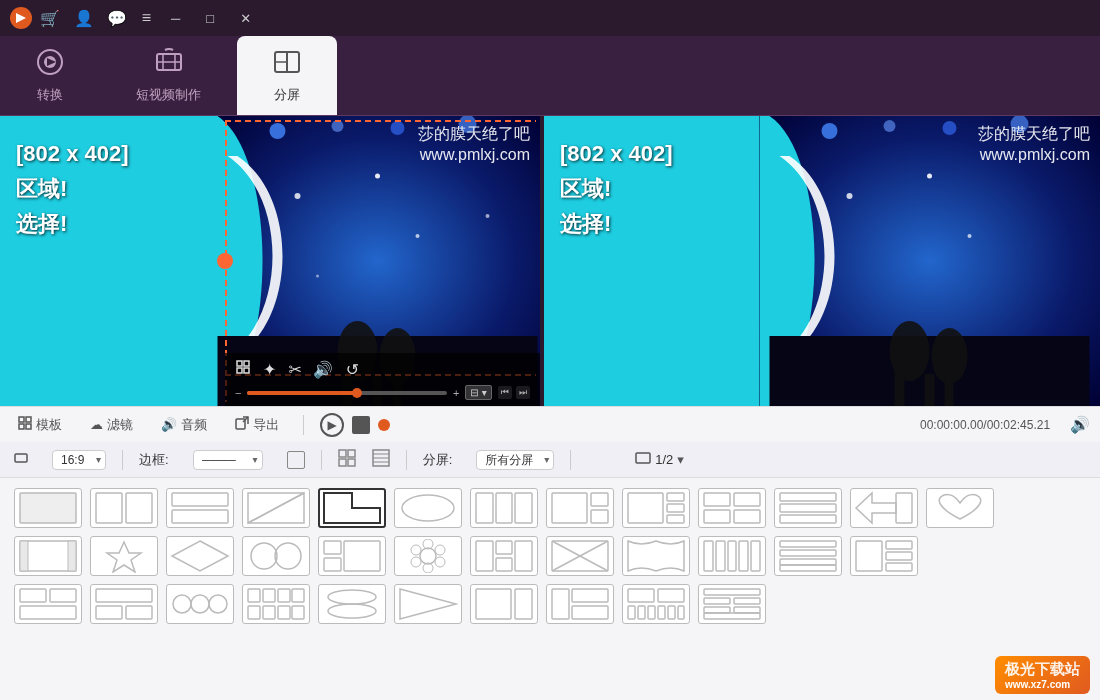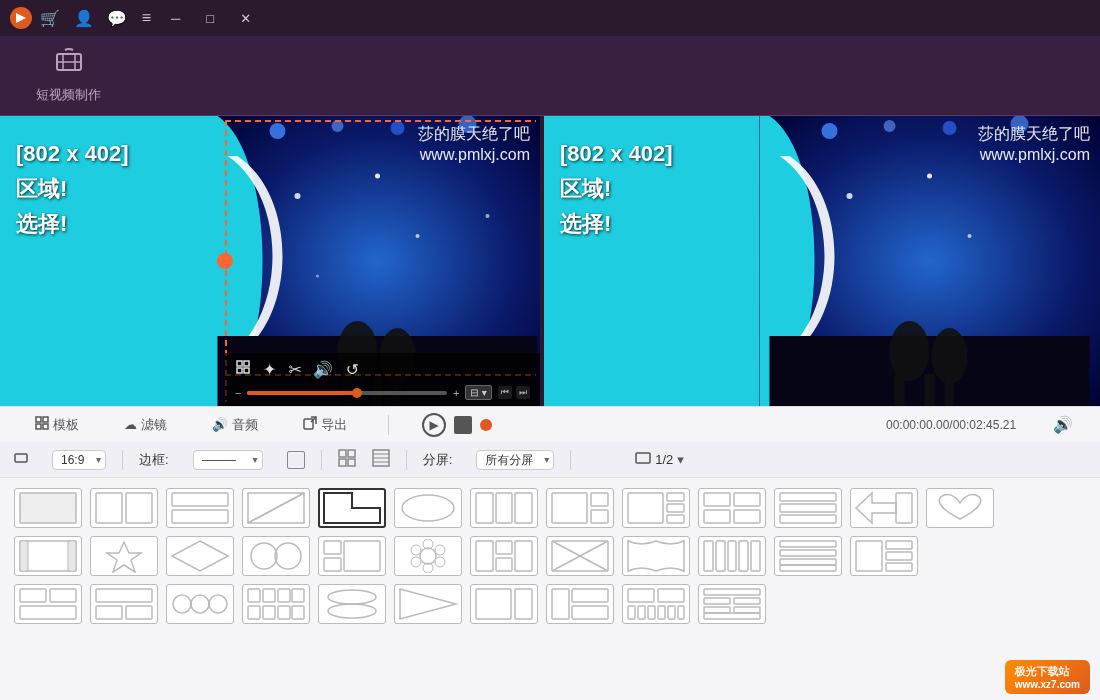--- a/index.html
+++ b/index.html
@@ -48,21 +48,21 @@
     .progress-bar { flex: 1; height: 4px; background: #555; border-radius: 2px; position: relative; cursor: pointer; }
     .progress-fill { width: 55%; height: 100%; background: #e05a20; border-radius: 2px; }
     .progress-thumb { position: absolute; top: 50%; left: 55%; transform: translate(-50%, -50%); width: 10px; height: 10px; background: #e05a20; border-radius: 50%; }
     .controls-row2 { display: flex; align-items: center; gap: 6px; }
     .ctrl-small { font-size: 11px; color: #aaa; }
 
     
     .panel-divider { width: 4px; background: #2b1a2e; height: 290px; flex-shrink: 0; }
 
     
-    .bottom-strip { height: 36px; background: #f5f5f7; display: flex; align-items: center; padding: 0 27px; gap: 29px; border-top: 1px solid #ddd; }
+    .bottom-strip { height: 36px; background: #f5f5f7; display: flex; align-items: center; padding: 0 10px; gap: 12px; border-top: 1px solid #ddd; }
     .bs-tab { display: flex; align-items: center; gap: 4px; font-size: 13px; color: #555; cursor: pointer; padding: 4px 8px; border-radius: 4px; }
     .bs-playback { display: flex; align-items: center; gap: 8px; }
     .bs-play-btn { width: 24px; height: 24px; border-radius: 50%; border: 2px solid #555; display: flex; align-items: center; justify-content: center; cursor: pointer; font-size: 12px; color: #555; }
     .bs-stop-btn { width: 18px; height: 18px; background: #555; border-radius: 2px; cursor: pointer; }
     .bs-dot { width: 12px; height: 12px; background: #e05a20; border-radius: 50%; }
     .bs-time { margin-left: auto; font-size: 12px; color: #555; }
     .bs-vol { font-size: 16px; color: #555; cursor: pointer; margin-left: 8px; }
 
     
     .settings-row { height: 36px; background: #f0eff5; display: flex; align-items: center; padding: 0 14px; gap: 16px; border-bottom: 1px solid #ddd; }
@@ -100,31 +100,51 @@
     <span class="title-bar-icon">👤</span>
     <span class="title-bar-icon">💬</span>
     <span class="title-bar-icon">≡</span>
     <span class="title-bar-min">─</span>
     <span class="title-bar-max">□</span>
     <span class="title-bar-close">✕</span>
   </div>
 </div>
 
 <div class="tab-bar">
+  <div class="tab-item">
+    <span class="tab-icon">
+      <svg width="28" height="28" viewBox="0 0 28 28" fill="none">
+        <circle cx="14" cy="14" r="12" stroke="#c0a0c0" stroke-width="2"></circle>
+        <circle cx="14" cy="14" r="6" fill="#c0a0c0"></circle>
+        <polygon points="11,10 20,14 11,18" fill="#3a2040"></polygon>
+      </svg>
+    </span>
+    <span class="tab-label">转换</span>
+  </div>
   <div class="tab-item">
     <span class="tab-icon">
       <svg width="28" height="28" viewBox="0 0 28 28" fill="none">
         <rect x="2" y="6" width="24" height="16" rx="2" stroke="#c0a0c0" stroke-width="2"></rect>
         <path d="M8 6 L8 22" stroke="#c0a0c0" stroke-width="1.5"></path>
         <path d="M20 6 L20 22" stroke="#c0a0c0" stroke-width="1.5"></path>
         <path d="M2 14 L26 14" stroke="#c0a0c0" stroke-width="1.5"></path>
         <path d="M10 2 Q14 0 18 2" stroke="#c0a0c0" stroke-width="2" fill="none"></path>
       </svg>
     </span>
     <span class="tab-label">短视频制作</span>
+  </div>
+  <div class="tab-item active">
+    <span class="tab-icon">
+      <svg width="28" height="28" viewBox="0 0 28 28" fill="none">
+        <rect x="2" y="4" width="24" height="20" rx="2" stroke="#555" stroke-width="2"></rect>
+        <path d="M14 4 L14 24" stroke="#555" stroke-width="2"></path>
+        <path d="M2 14 L14 14" stroke="#555" stroke-width="1.5"></path>
+      </svg>
+    </span>
+    <span class="tab-label" style="color:#333;">分屏</span>
   </div>
 </div>
 
 <div class="main-content">
 
   <div class="video-area">
 
     <div class="video-panel-left">
 
       <div class="vid-cyan"></div>
@@ -660,15 +680,15 @@
             <rect x="32" y="20" width="26" height="6" stroke="#bbb" stroke-width="1.5" fill="none" rx="1"></rect>
             <rect x="2" y="26" width="56" height="6" stroke="#bbb" stroke-width="1.5" fill="none" rx="1"></rect>
           </svg>
       </div>
     </div>
 
   </div>
 </div>
 
 <div class="xz7-badge">
-  <div style="font-size:11px;opacity:0.9;">极光下载站</div>
+  <div style="font-size:15px;opacity:0.9;">极光下载站</div>
   <div style="font-size:10px;">www.xz7.com</div>
 </div>
 
 </body></html>

